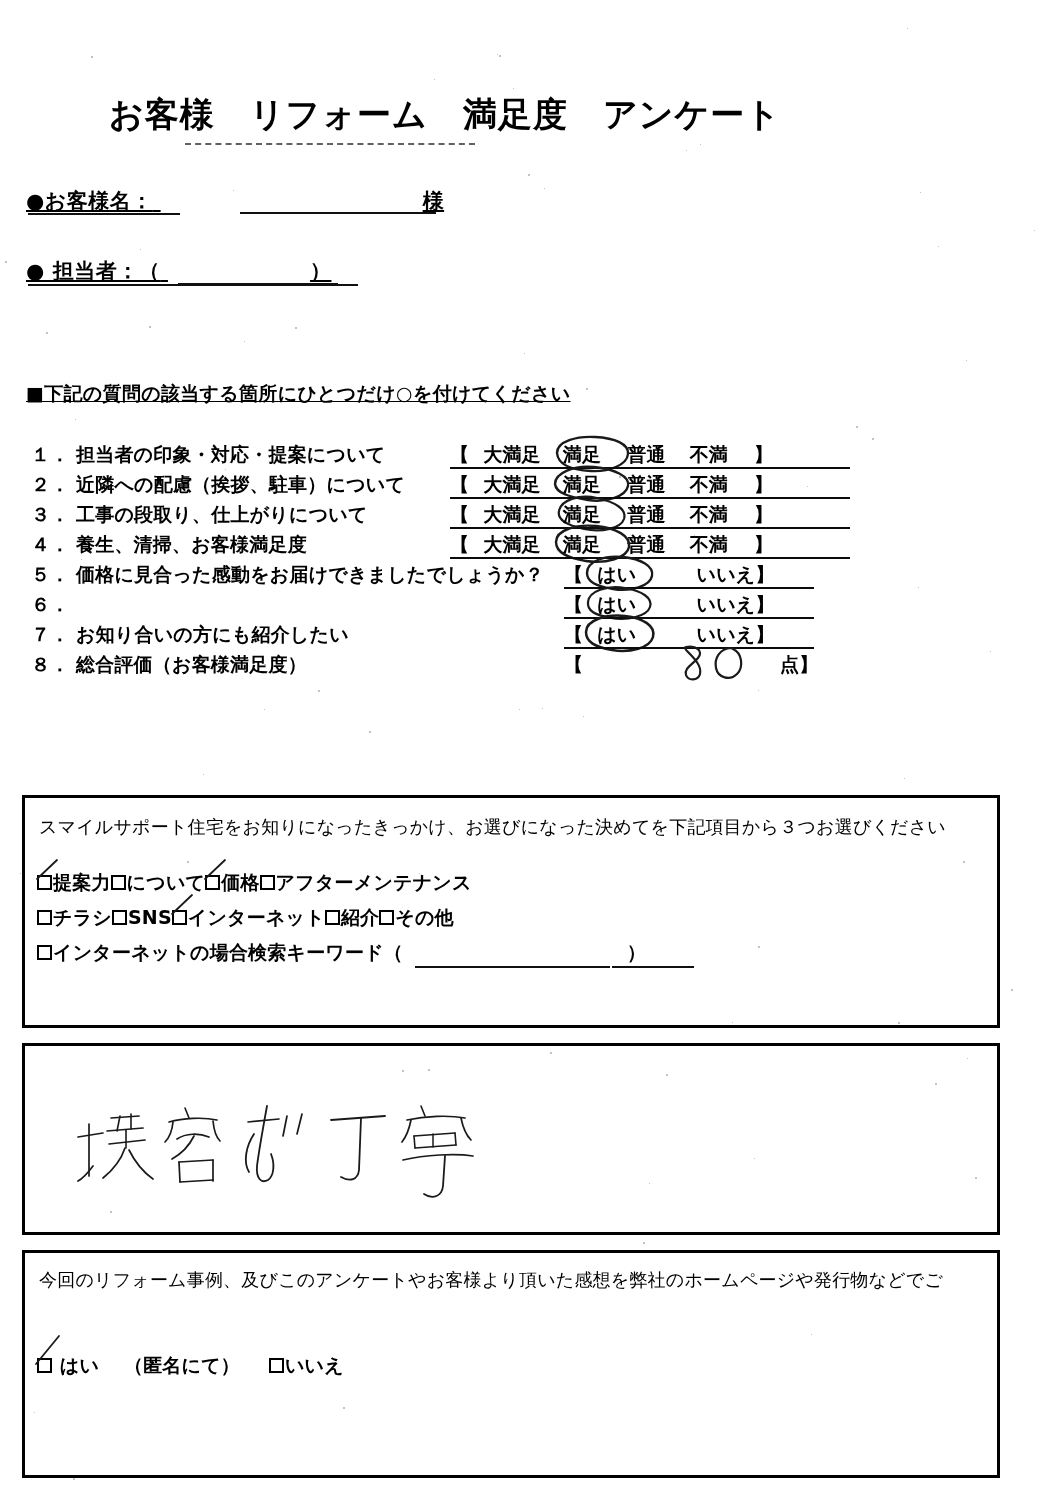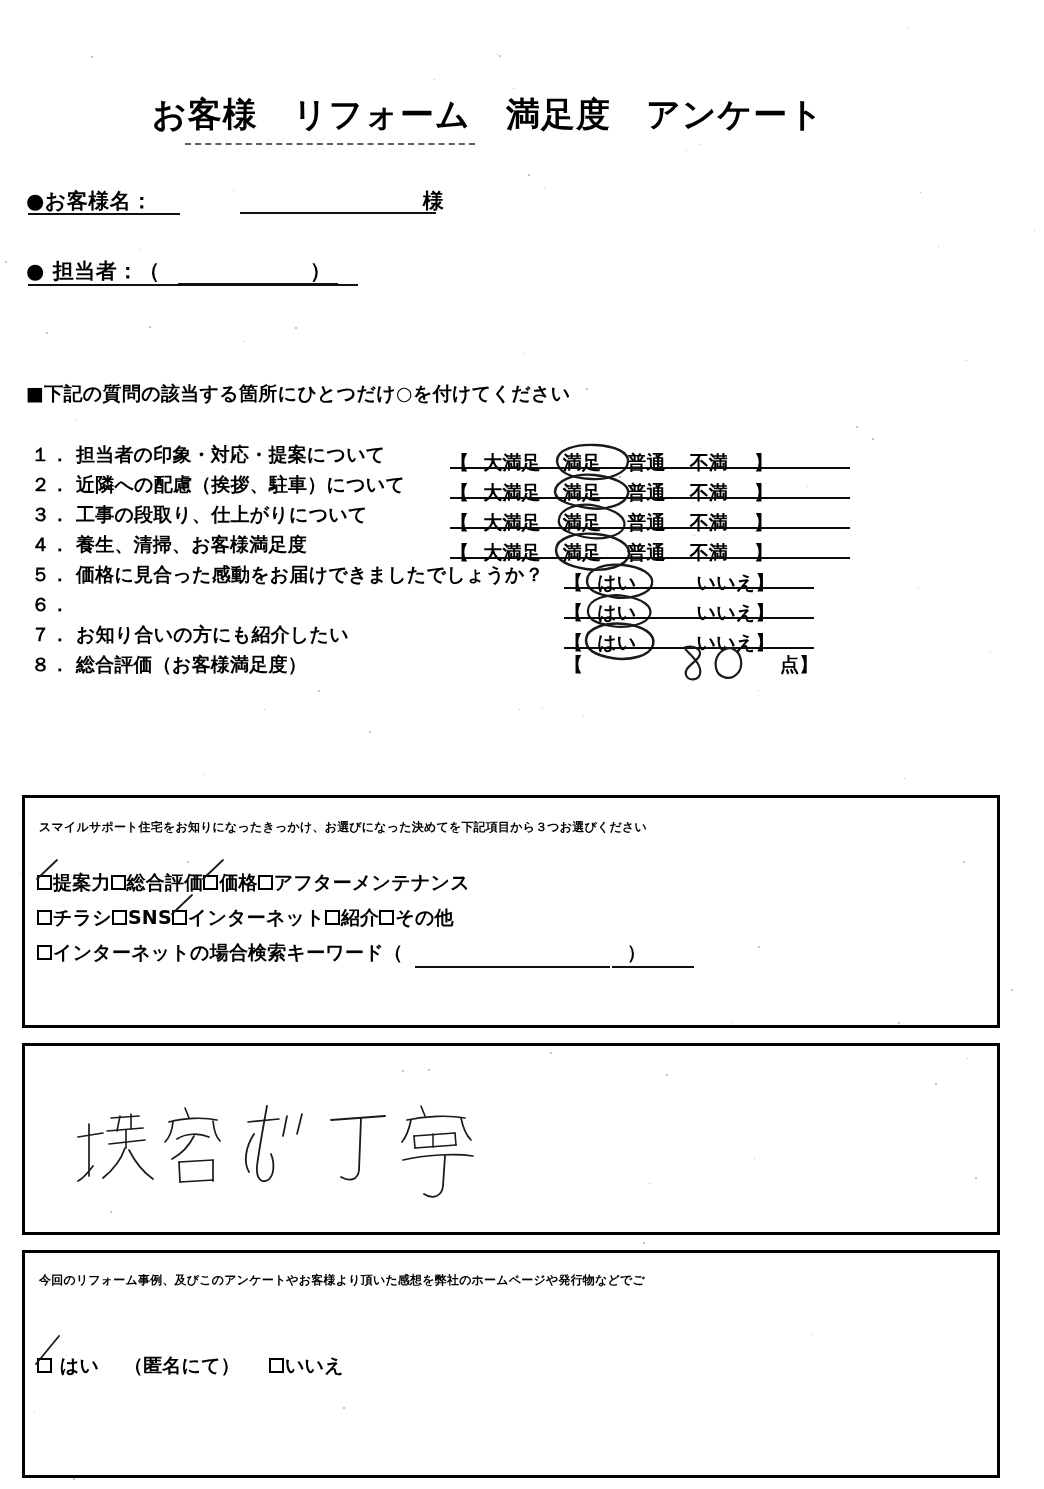--- a/index.html
+++ b/index.html
@@ -11,21 +11,21 @@
     width: 1044px;
     height: 1489px;
     position: relative;
     font-family: "DejaVu Sans", "Liberation Sans", sans-serif;
     color: #000000;
     overflow: hidden;
   }
 
   
   .abs { position: absolute; }
-  .nowrap { white-space: nowrap; }
+  .nowrap { white-space: nowrap; text-decoration: underline; }
 
   
   #speckle {
     position: absolute;
     inset: 0;
     pointer-events: none;
     z-index: 50;
   }
   .fleck {
     position: absolute;
@@ -36,21 +36,20 @@
 
   
   #title {
     top: 92px;
     left: 0;
     width: 890px;
     text-align: center;
     font-size: 34px;
     font-weight: 700;
     letter-spacing: 1px;
-    padding-left: 43px;
   }
   #title-rule {
     top: 143px;
     left: 185px;
     width: 290px;
     height: 2px;
     border-top: 2px dashed #2b2b2b;
     opacity: .75;
   }
 
@@ -101,21 +100,21 @@
   .q-ans.yn    { left: 538px; }
   .q-ans.score { left: 538px; }
   .ans-rule {
     position: absolute;
     height: 0;
     border-bottom: 2px solid #0b0b0b;
   }
   .ans-rule.scale { left: 424px; width: 400px; top: 27px; }
   .ans-rule.yn    { left: 538px; width: 250px; top: 27px; }
 
-  .opt { display: inline-block; margin-top: 8px; }
+  .opt { display: inline-block; }
   .opt.sp1 { margin-left: 22px; }
   .opt.sp2 { margin-left: 26px; }
   .opt.sp3 { margin-left: 24px; }
   .br-l { margin-right: 14px; }
   .br-r { margin-left: 26px; }
 
   
   .circled { position: relative; display: inline-block; }
   .circled > svg {
     position: absolute;
@@ -141,22 +140,22 @@
     background: #fff;
     box-sizing: border-box;
   }
   #box-source  { top: 795px;  left: 22px; width: 978px; height: 233px; }
   #box-comment { top: 1043px; left: 22px; width: 978px; height: 192px; }
   #box-publish { top: 1250px; left: 22px; width: 978px; height: 228px; }
 
   .box-head {
     position: absolute;
     left: 14px;
-    font-size: 12px;
-    font-weight: 700;
+    font-size: 18px;
+    font-weight: 400;
     letter-spacing: .2px;
     line-height: 30px;
   }
 
   .chk-line {
     position: absolute;
     left: 12px;
     font-size: 19px;
     font-weight: 700;
     letter-spacing: .2px;
@@ -321,21 +320,21 @@
     </span>
   </div>
 </div>
 
 <div class="box" id="box-source">
   <div class="box-head" style="top:14px;">スマイルサポート住宅をお知りになったきっかけ、お選びになった決めてを下記項目から３つお選びください</div>
 
   <div class="chk-line" style="top:72px;">
     <span class="cb"><span class="bx"></span><svg class="tick ink" viewBox="0 0 26 30">
           <path d="M2 20 L22 1" stroke-width="1.8"></path>
-        </svg></span><span>提案力</span><span class="cb"><span class="bx"></span></span><span>総合評価</span><span class="cb"><span class="bx"></span><svg class="tick ink" viewBox="0 0 26 30">
+        </svg></span><span>提案力</span><span class="cb"><span class="bx"></span></span><span>について</span><span class="cb"><span class="bx"></span><svg class="tick ink" viewBox="0 0 26 30">
           <path d="M2 20 L22 1" stroke-width="1.8"></path>
         </svg></span><span>価格</span><span class="cb"><span class="bx"></span></span><span>アフターメンテナンス</span>
   </div>
 
   <div class="chk-line" style="top:142px;">
     <span class="cb"><span class="bx"></span></span><span>インターネットの場合検索キーワード</span><span>（</span><span style="display:inline-block;width:224px"></span><span>）</span>
   </div>
 
   <div class="chk-line" style="top:107px;">
     <span class="cb"><span class="bx"></span></span><span>チラシ</span><span class="cb"><span class="bx"></span></span><span>SNS</span><span class="cb"><span class="bx"></span><svg class="tick ink" viewBox="0 0 26 30">

